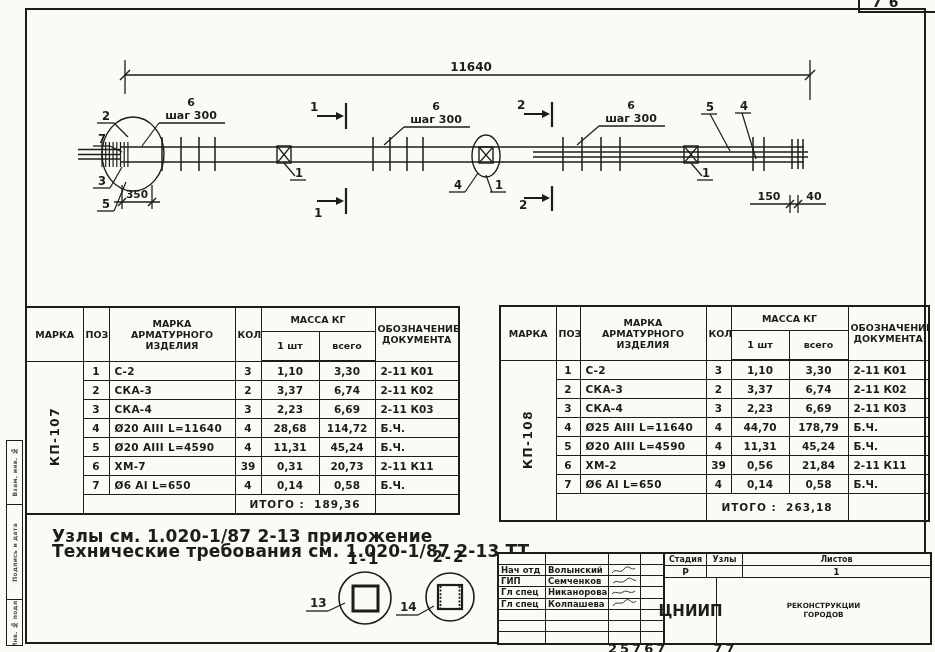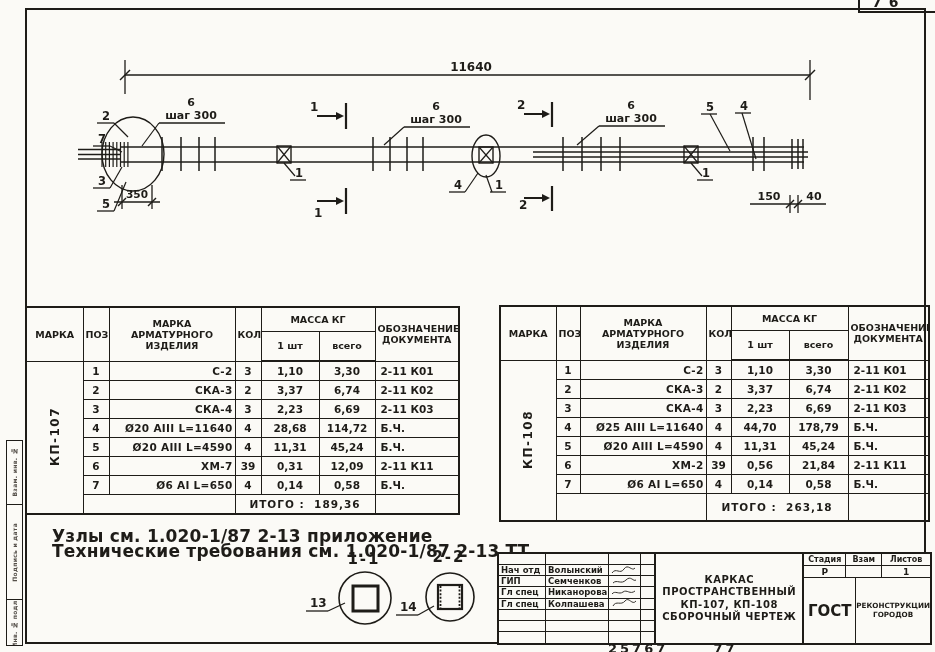--- a/index.html
+++ b/index.html
@@ -40,21 +40,21 @@
   .beamsvg { left:23px; top:10px; }
   .sectsvg { left:300px; top:547px; }
 
   table.spec { position:absolute; border-collapse:collapse; table-layout:fixed; border:2.6px solid #1e1c18; }
   table.spec td {
     border:1.4px solid #1e1c18; font-weight:bold; text-align:center; vertical-align:middle;
     padding:0 2px; font-size:10.5px; overflow:hidden; white-space:nowrap;
   }
   table.spec td.hdr { font-size:9.5px; }
   table.spec td.pre { white-space:pre-line; line-height:11px; }
-  table.spec td.item { text-align:right; padding-left:5px; font-size:10.5px; letter-spacing:.3px; }
+  table.spec td.item { text-align:left; padding-left:5px; font-size:10.5px; letter-spacing:.3px; }
   table.spec td.doc { text-align:left; padding-left:5px; }
   table.spec tr.h2 td { border-bottom:2.2px solid #1e1c18; }
   .vtext { writing-mode:vertical-rl; transform:rotate(180deg); font-size:12px; letter-spacing:1.5px; font-weight:bold; }
   td.totalcell { font-size:11px; letter-spacing:1px; }
   .spec-left  { left:25px;  top:306px; width:433px; }
   .spec-right { left:499px; top:305px; width:429px; }
 
   .notes { position:absolute; left:52px; top:529px; font-size:17px; font-weight:bold; line-height:14.5px; letter-spacing:.2px; }
 
   .titleblock { position:absolute; left:497px; top:552px; width:435px; height:93px; border:2.4px solid #1e1c18; display:flex; background:#fbfaf6; }
@@ -340,21 +340,21 @@
     <td>4</td>
     <td>11,31</td>
     <td>45,24</td>
     <td class="doc">Б.Ч.</td>
   </tr>
   <tr style="height:19px">
     <td>6</td>
     <td class="item">ХМ-7</td>
     <td>39</td>
     <td>0,31</td>
-    <td>12,09</td>
+    <td>20,73</td>
     <td class="doc">2-11 К11</td>
   </tr>
   <tr style="height:19px">
     <td>7</td>
     <td class="item">Ø6 АI   L=650</td>
     <td>4</td>
     <td>0,14</td>
     <td>0,58</td>
     <td class="doc">Б.Ч.</td>
   </tr>
@@ -545,37 +545,33 @@
       </div>
     <div class="tb-row lastrow">
         <div class="tb-cell"></div>
         <div class="tb-cell"></div>
         <div class="tb-cell"></div>
         <div class="tb-cell lastcol"></div>
       </div>
   </div>
   <div class="tb-right">
     <div class="tb-bottom">
-      <div class="tb-title">КАРКАС
-ПРОСТРАНСТВЕННЫЙ
-КП-107, КП-108
-СБОРОЧНЫЙ ЧЕРТЕЖ</div>
       <div class="tb-meta">
         <div class="tb-meta-head">
           <div class="mw1">Стадия</div>
-          <div class="mw2">Взам</div>
+          <div class="mw2">Узлы</div>
           <div class="mw3">Листов</div>
         </div>
         <div class="tb-meta-vals">
           <div class="mw1">Р</div>
           <div class="mw2"></div>
           <div class="mw3">1</div>
         </div>
         <div class="tb-org">
-          <div class="tb-org-name">ГОСТ</div>
+          <div class="tb-org-name">ЦНИИП</div>
           <div class="tb-org-sub">РЕКОНСТРУКЦИИ
 ГОРОДОВ</div>
         </div>
       </div>
     </div>
   </div>
 </div>
 
 <div class="archive">25767      77</div>
 

